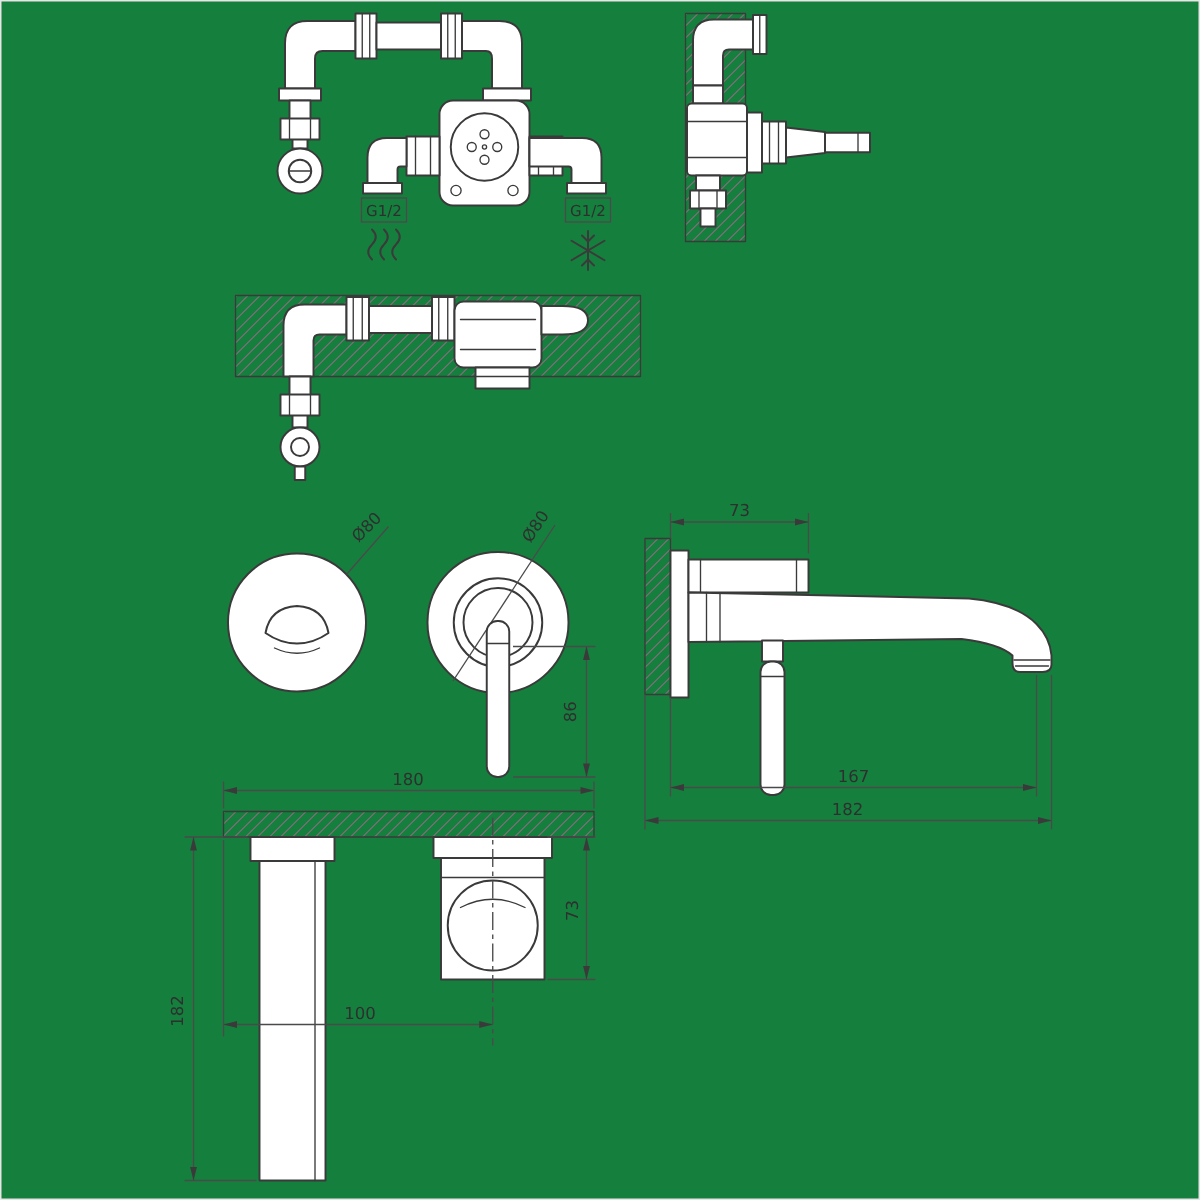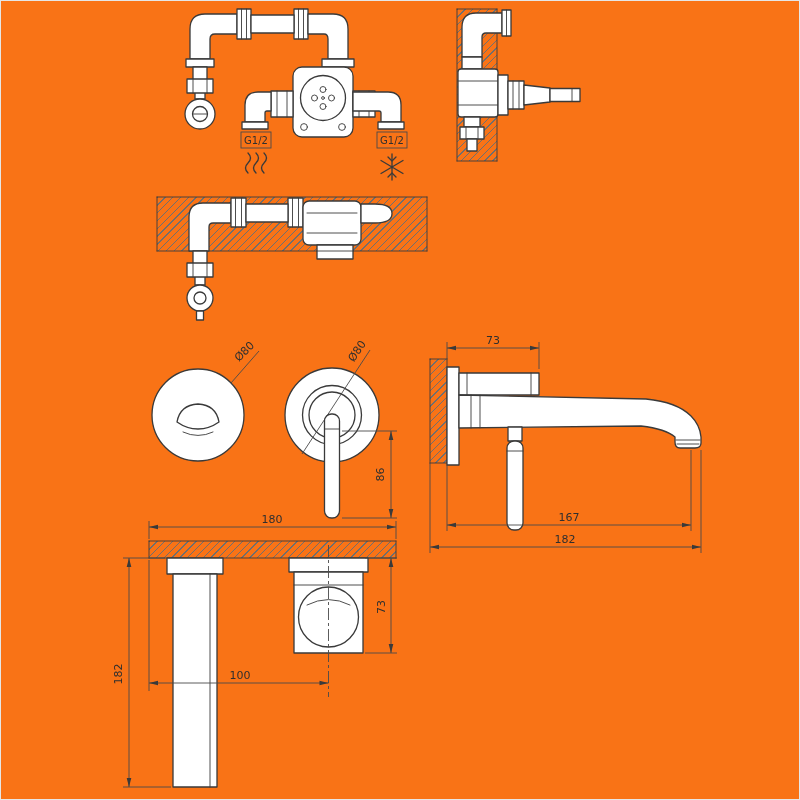--- a/index.html
+++ b/index.html
@@ -1,17 +1,17 @@
 <!DOCTYPE html>
 <html><head>
 <meta charset="utf-8">
 <style>
   * { margin:0; padding:0; box-sizing:border-box; }
   html,body { background:#ffffff; font-family:"DejaVu Sans", sans-serif; }
-  .canvas { position:relative; width:800px; height:800px; background:#f97316;
+  .canvas { position:relative; width:800px; height:800px; background:#15803d;
             border:1px solid #e6e6e6; overflow:hidden; }
   .hatch { position:absolute;
            background: repeating-linear-gradient(135deg,#6f6f6f 0px,#6f6f6f 1px,transparent 1px,transparent 5.5px); }
   svg.draw { position:absolute; left:0; top:0; }
   .ln  { fill:none; stroke:#3a3a3a; stroke-width:1.3; stroke-linecap:round; stroke-linejoin:round; }
   .lnw { fill:#ffffff; stroke:#3a3a3a; stroke-width:1.3; stroke-linejoin:round; }
   .thin{ stroke-width:0.9; }
   .dim { fill:none; stroke:#4a4a4a; stroke-width:0.9; }
   .arr { fill:#3a3a3a; stroke:none; }
   .cl  { stroke-dasharray:12 3 3 3; }

